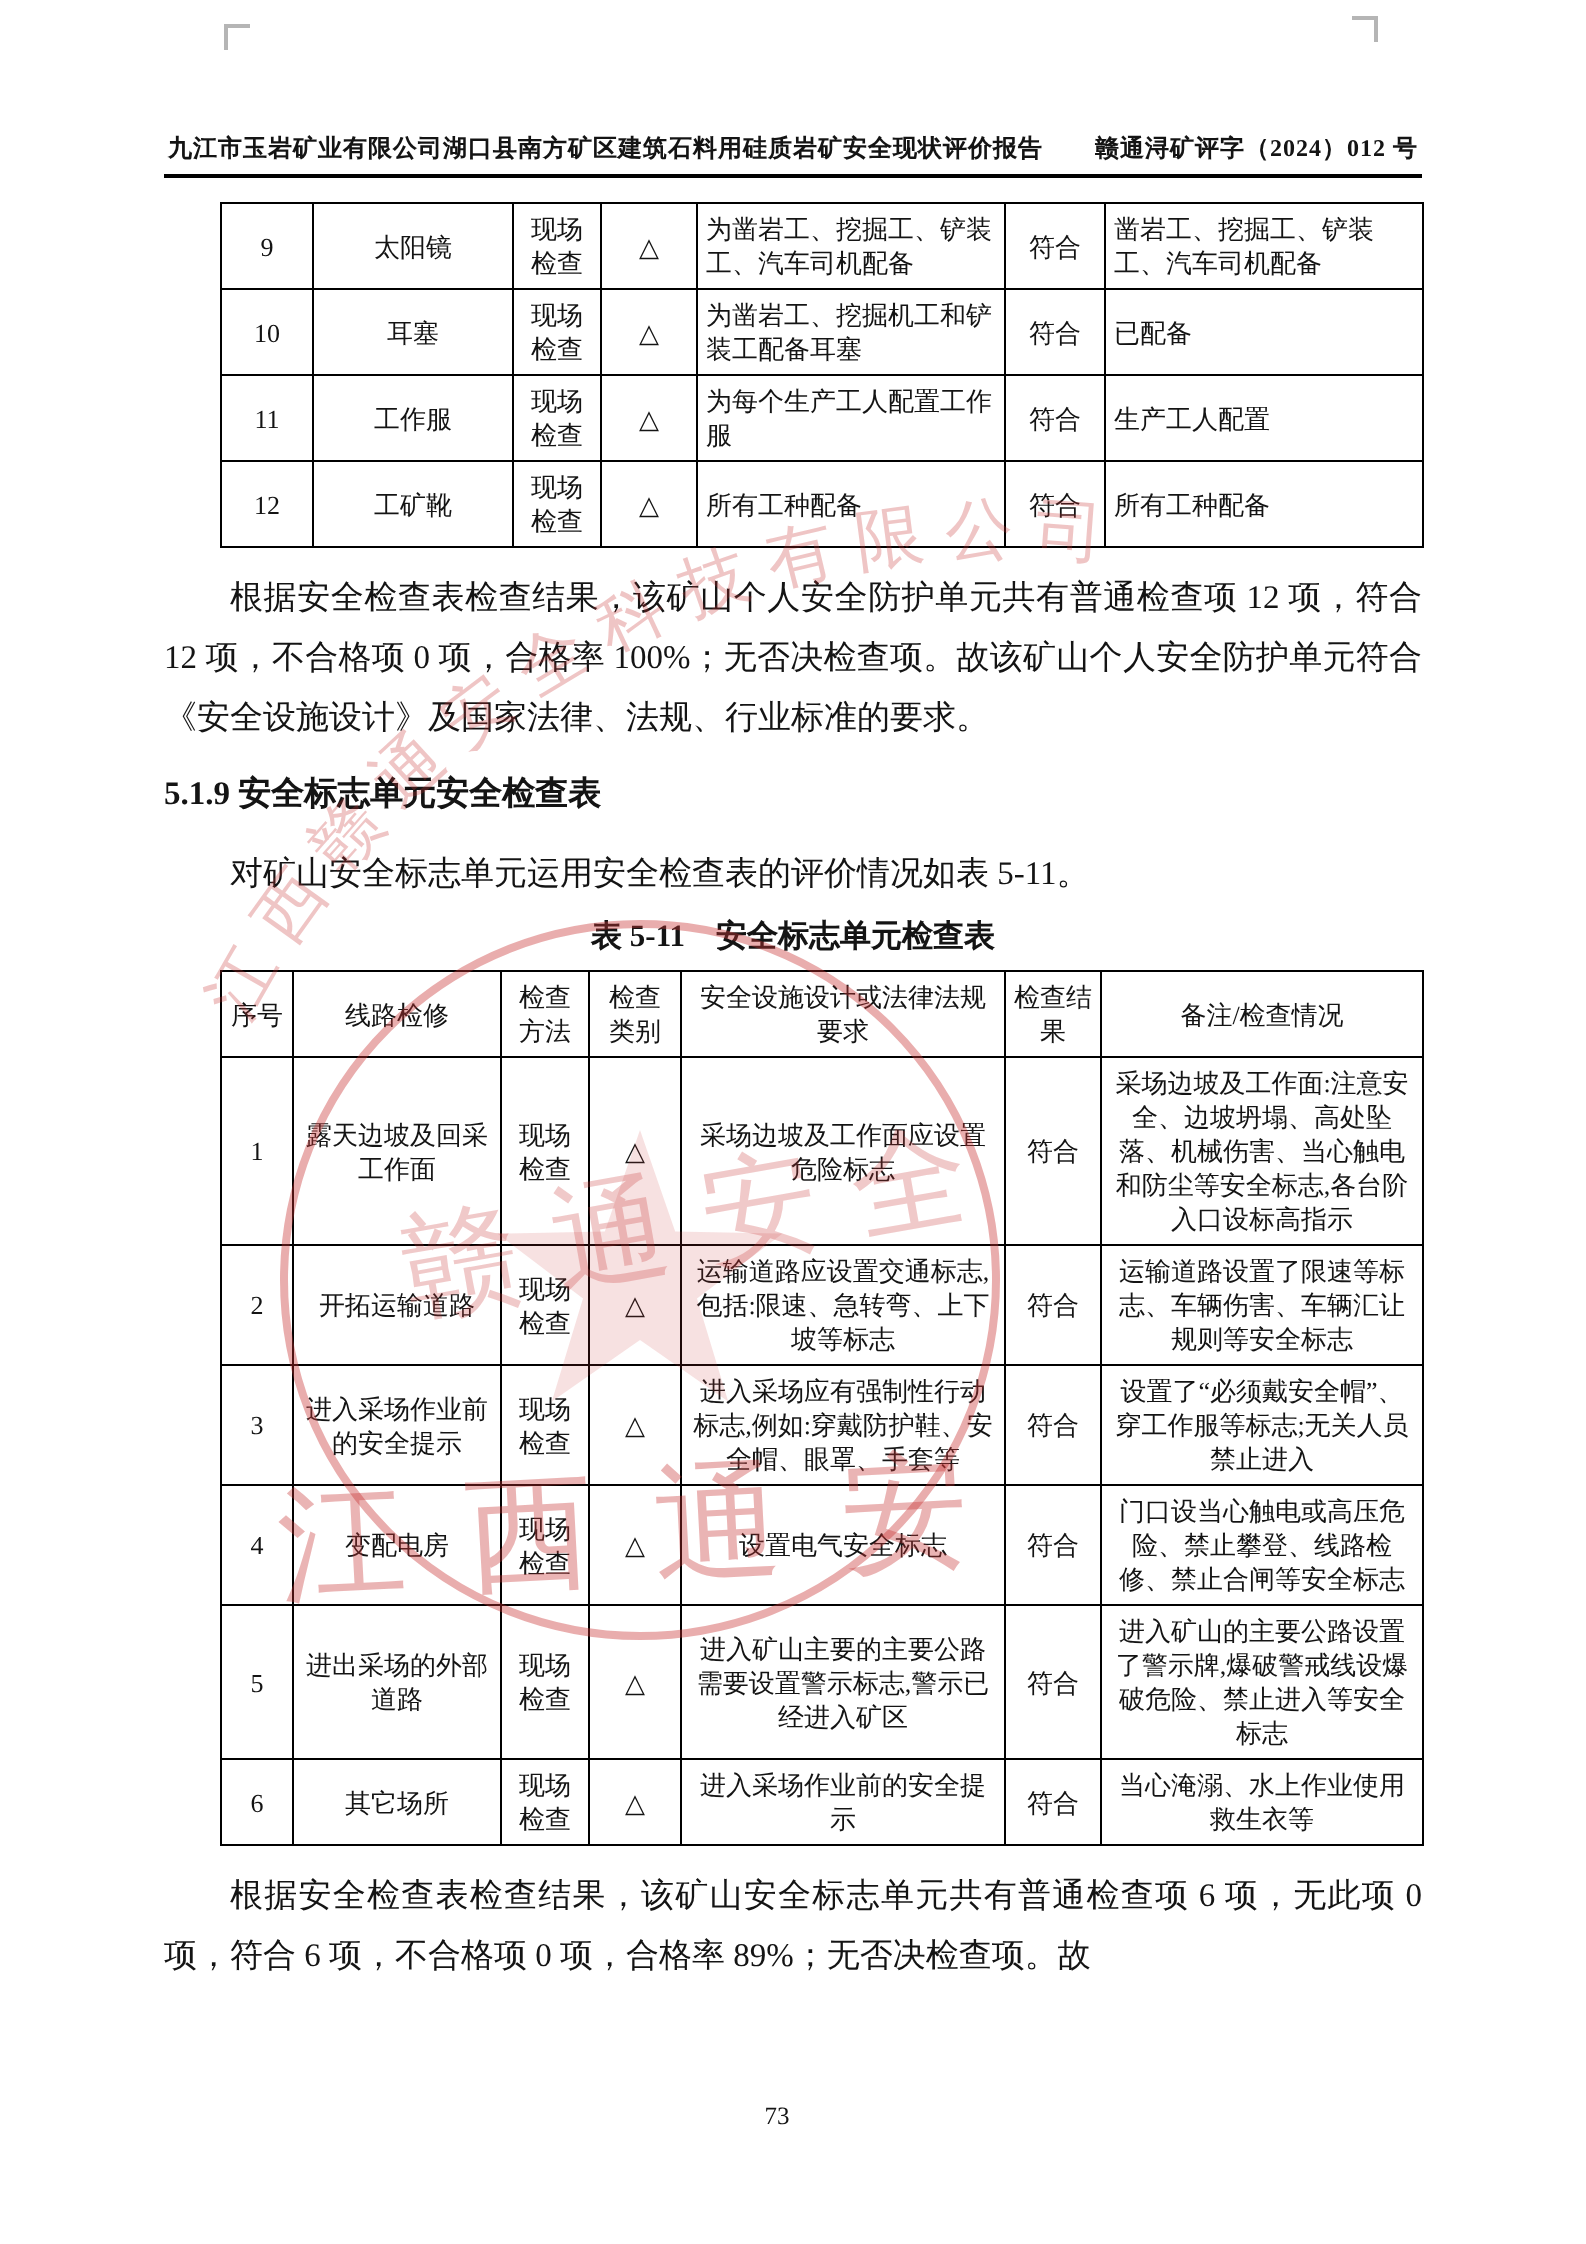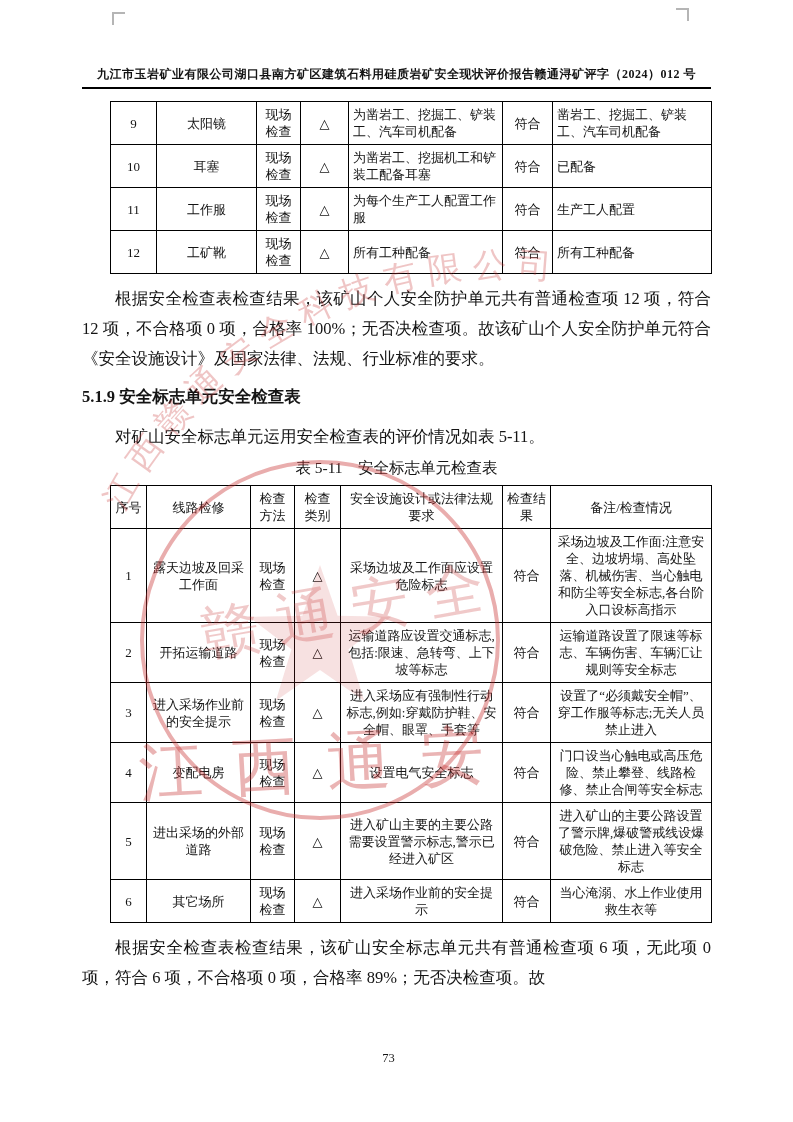--- a/index.html
+++ b/index.html
@@ -6,42 +6,42 @@
   .page{
     position:relative;width:793px;height:1122px;background:#ffffff;
     font-family:"Liberation Serif","DejaVu Serif",serif;color:#141414;
     overflow:hidden;margin:0 auto;
   }
   .content{padding:66px 82px 0 82px;position:relative;z-index:1;}
   .corner-mark{position:absolute;width:11px;height:11px;z-index:0;}
   .corner-mark.tl{left:112px;top:12px;border-left:2px solid #b5b5b5;border-top:2px solid #b5b5b5;}
   .corner-mark.tr{right:104px;top:8px;border-right:2px solid #b5b5b5;border-top:2px solid #b5b5b5;}
   .doc-header{
-    display:flex;justify-content:center;align-items:flex-end;
+    display:flex;justify-content:space-between;align-items:flex-end;
     font-size:12px;font-weight:bold;letter-spacing:0.5px;
     padding:0 2px 4px 2px;border-bottom:2px solid #000;
   }
   .tbl{
     border-collapse:collapse;table-layout:fixed;width:601px;margin-left:28px;
     font-size:13px;line-height:17px;word-break:break-all;
   }
   .tbl td,.tbl th{
     border:1px solid #000;padding:4px 4px;text-align:center;vertical-align:middle;
     font-weight:normal;
   }
   .t1{margin-top:12px;}
   .t2{margin-top:6px;}
   .t1 .c-requirement,.t1 .c-remark{text-align:left;}
   .t2 .c-remark{text-align:center;}
   .para{
     font-size:16.5px;line-height:30px;text-indent:2em;text-align:justify;
     margin:10px 0 0 0;
   }
   .section-h{font-size:16.5px;font-weight:bold;line-height:30px;margin:8px 0 0 0;}
-  .caption{text-align:center;font-weight:normal;font-size:15.5px;margin-top:6px;}
+  .caption{text-align:center;font-weight:bold;font-size:15.5px;margin-top:6px;}
   .pagenum{
     position:absolute;left:0;right:16px;bottom:56px;text-align:center;
     font-size:12.5px;z-index:1;
   }
   .watermark{position:absolute;left:0;top:0;width:793px;height:1122px;pointer-events:none;z-index:3;}
 </style>
 </head>
 <body>
 
 <div class="page">

